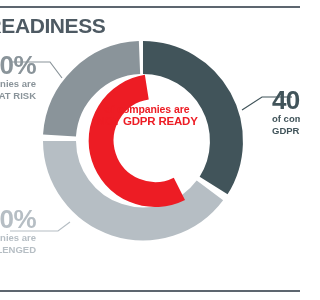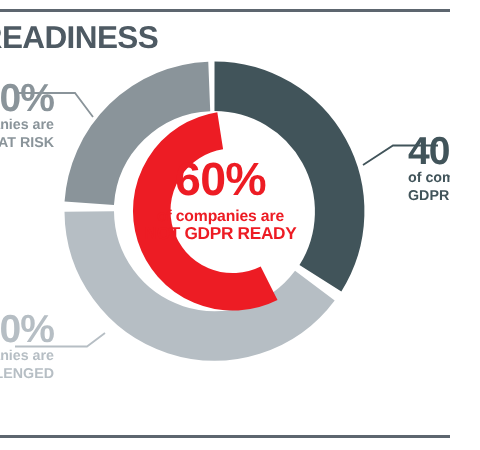--- a/index.html
+++ b/index.html
@@ -108,21 +108,20 @@
     <path fill="none" stroke="#41545a" stroke-width="33" d="M 105 21.5 A 83.5 83.5 0 0 1 175.6 149.5"></path>
 
     <path fill="none" stroke="#b6bec4" stroke-width="33" d="M 171.9 154.4 A 83.5 83.5 0 0 1 21.5 105"></path>
 
     <path fill="none" stroke="#8a949a" stroke-width="33" d="M 21.5 99.5 A 83.5 83.5 0 0 1 101.5 21.6"></path>
 
     <path fill="none" stroke="#ed1c24" stroke-width="25" d="M 108.8 51.2 A 54 54 0 1 0 141.4 152.8"></path>
   </svg>
 
   <div class="center">
-    <div class="big">60%</div>
     <div class="l1">of companies are</div>
     <div class="l2">NOT GDPR READY</div>
   </div>
 
   <svg class="leader" style="left:0;top:0;width:300px;height:300px;">
 
     <polyline points="10,62 50,62 62,78" fill="none" stroke="#8a949a" stroke-width="1.2"></polyline>
 
     <polyline points="10,231 58,231 70,222" fill="none" stroke="#b6bec4" stroke-width="1.2"></polyline>
 

